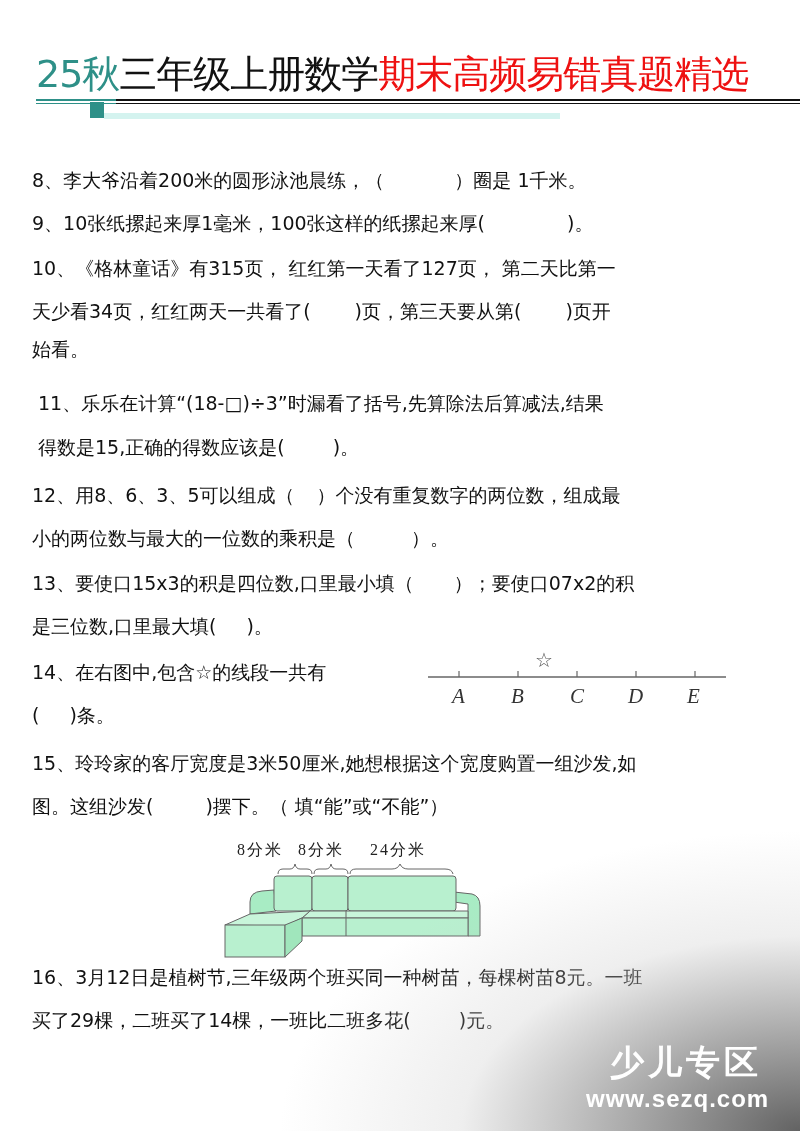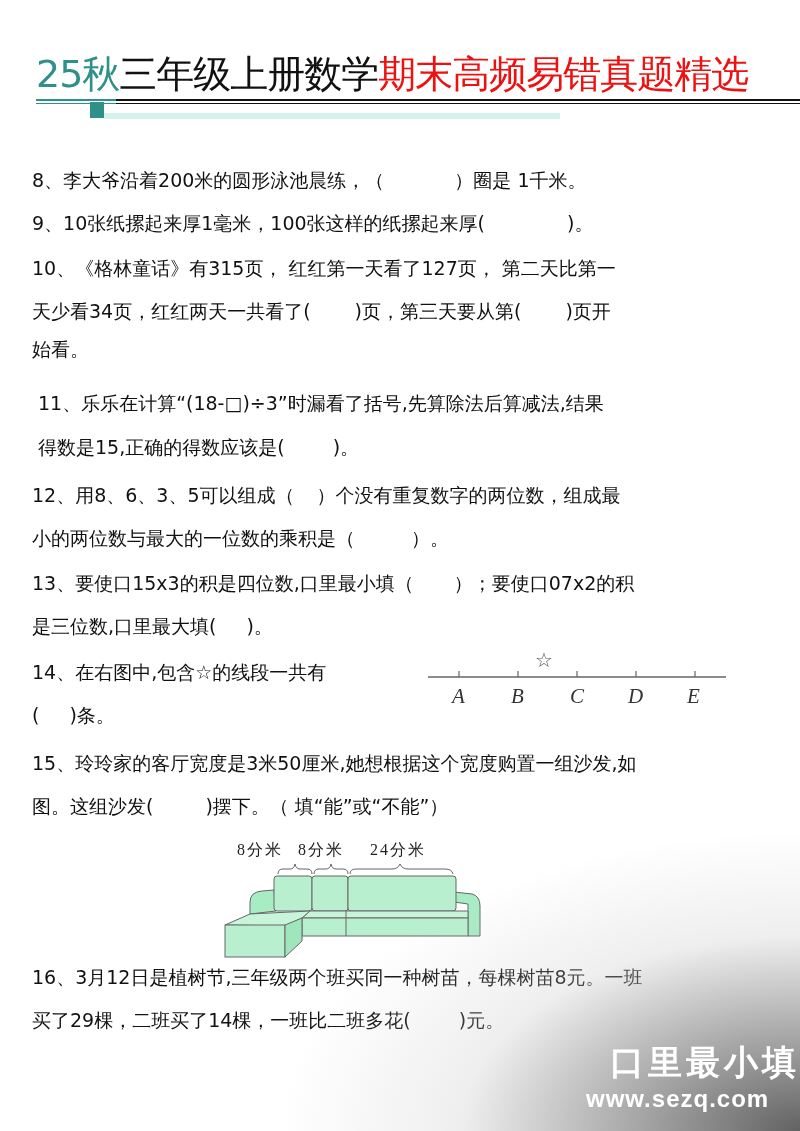--- a/index.html
+++ b/index.html
@@ -171,14 +171,14 @@
 </div>
 
 <div class="q" style="top:957px;">
   <span class="line">16、3月12日是植树节,三年级两个班买同一种树苗，每棵树苗8元。一班</span>
   <span class="line" style="margin-top:3px">
     <span>买了29棵，二班买了14棵，一班比二班多花(</span><span class="blank" style="width:48px"></span><span>)元。</span>
   </span>
 </div>
 
 <div class="watermark-bg"></div>
-<div class="wm-title">口里最小填</div>
+<div class="wm-title">少儿专区</div>
 <div class="wm-url">www.sezq.com</div>
 
 </body></html>

